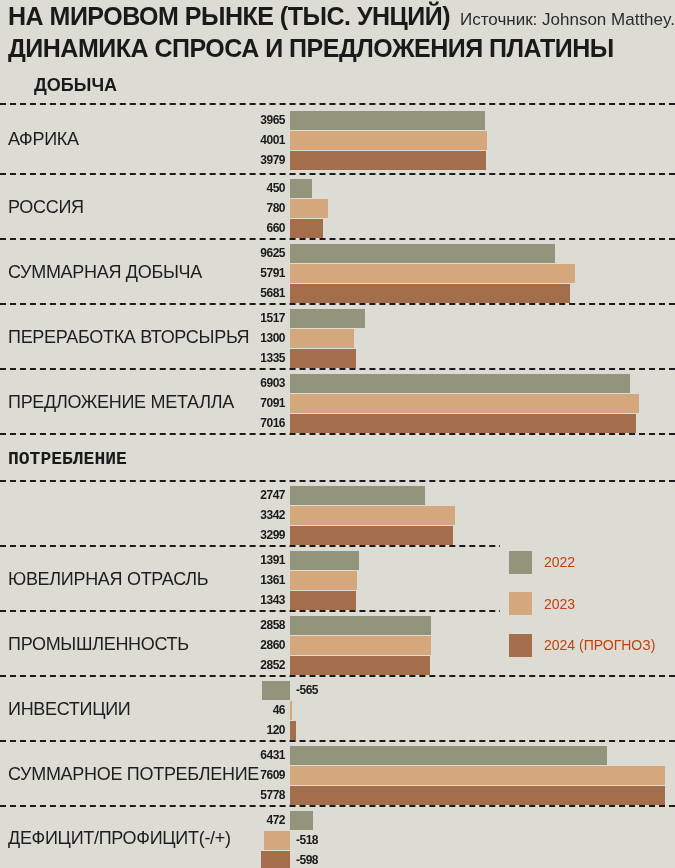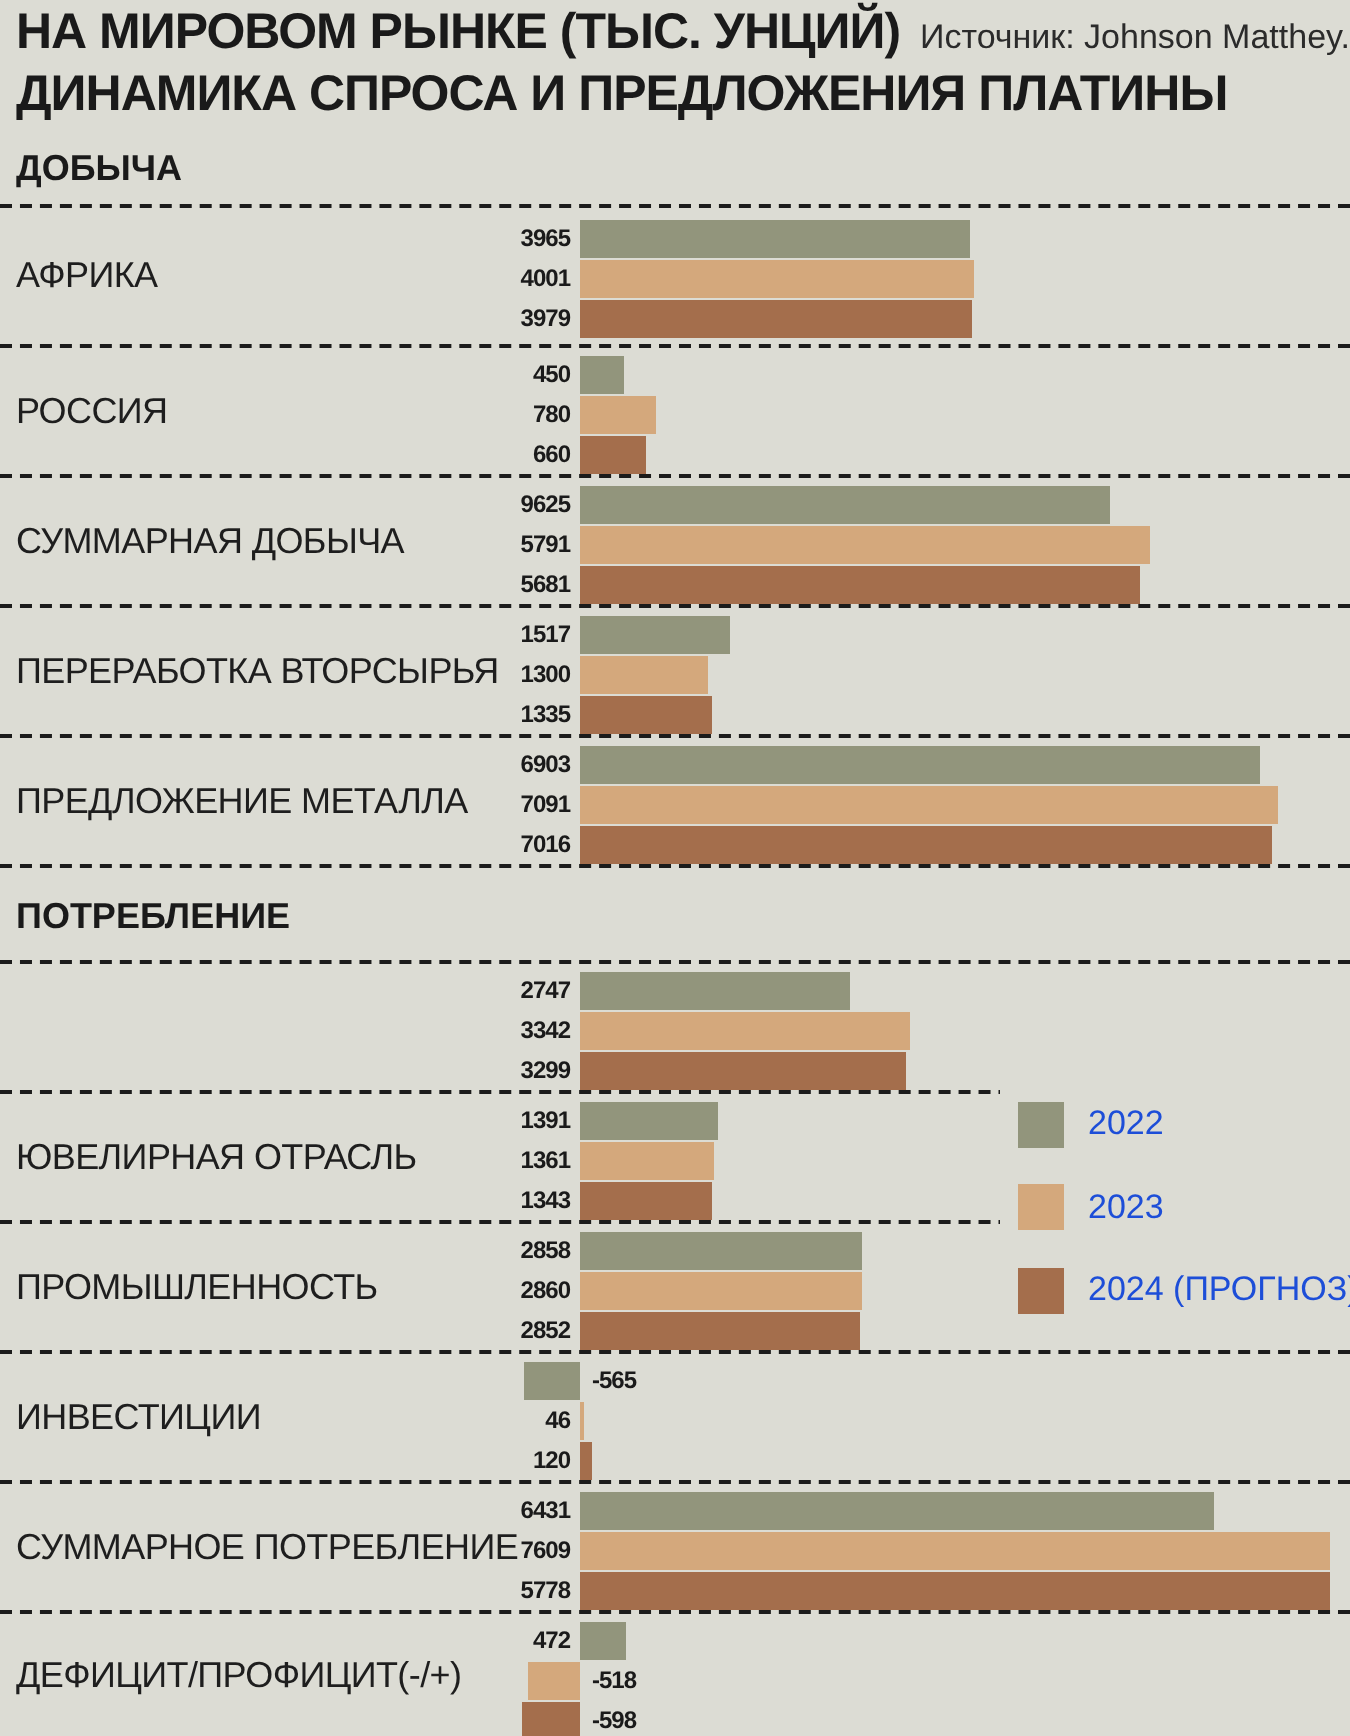--- a/index.html
+++ b/index.html
@@ -8,22 +8,22 @@
     background:#dcdcd4;
     font-family:"Liberation Sans",sans-serif;
     color:#1a1a1a;
     position:relative;
     overflow:hidden;
   }
   .header{padding:2px 0 0 8px;}
   .title-line{font-weight:bold;font-size:25px;line-height:28px;letter-spacing:-0.5px;}
   .source{font-weight:normal;font-size:17px;letter-spacing:0;color:#2b2b2b;padding-left:10px;}
   .section-label{font-weight:bold;font-size:18px;padding-left:8px;}
-  .section-label.supply{margin-top:13px;padding-bottom:7px;}
-  .section-label.demand{border-top:2px dashed #1b1b1b;padding-top:14px;padding-bottom:11px;}
+  .section-label.supply{margin-top:13px;padding-bottom:7px;margin-left:26px;}
+  .section-label.demand{border-top:2px dashed #1b1b1b;padding-top:14px;padding-bottom:11px;font-family:Liberation Mono, monospace;}
   #chart{width:675px;}
   .row{position:relative;border-top:2px dashed #1b1b1b;box-sizing:border-box;height:65px;padding-top:4px;}
   .row.tall{height:70px;padding-top:6px;}
   .row.last{border-bottom:2px dashed #1b1b1b;}
   .cat-label{
     position:absolute;left:8px;top:50%;transform:translateY(-50%);
     font-size:18px;letter-spacing:-0.3px;color:#1e1e1e;white-space:nowrap;
   }
   .bar-line{position:relative;height:19px;margin-bottom:1px;}
   .bar{position:absolute;top:0;height:19px;}
@@ -33,21 +33,21 @@
   }
   .val.pos{right:390px;}
   .val.neg{left:296px;}
   .legend{
     position:absolute;left:500px;top:545px;width:175px;height:112px;
     background:#dcdcd4;display:flex;flex-direction:column;justify-content:space-between;
     padding-top:5px;box-sizing:border-box;
   }
   .legend-item{display:flex;align-items:center;height:24px;}
   .legend-swatch{width:23px;height:23px;margin-left:9px;flex:0 0 auto;}
-  .legend-label{font-size:17px;margin-left:12px;white-space:nowrap;color:#1d4ed8;}
+  .legend-label{font-size:14px;margin-left:12px;white-space:nowrap;color:#c2410c;}
 </style>
 </head>
 <body>
 
 <div class="header">
   <div class="title-line">
     <span>НА МИРОВОМ РЫНКЕ (ТЫС. УНЦИЙ)</span><span class="source">Источник: Johnson Matthey.</span>
   </div>
   <div class="title-line">ДИНАМИКА СПРОСА И ПРЕДЛОЖЕНИЯ ПЛАТИНЫ</div>
 </div>

